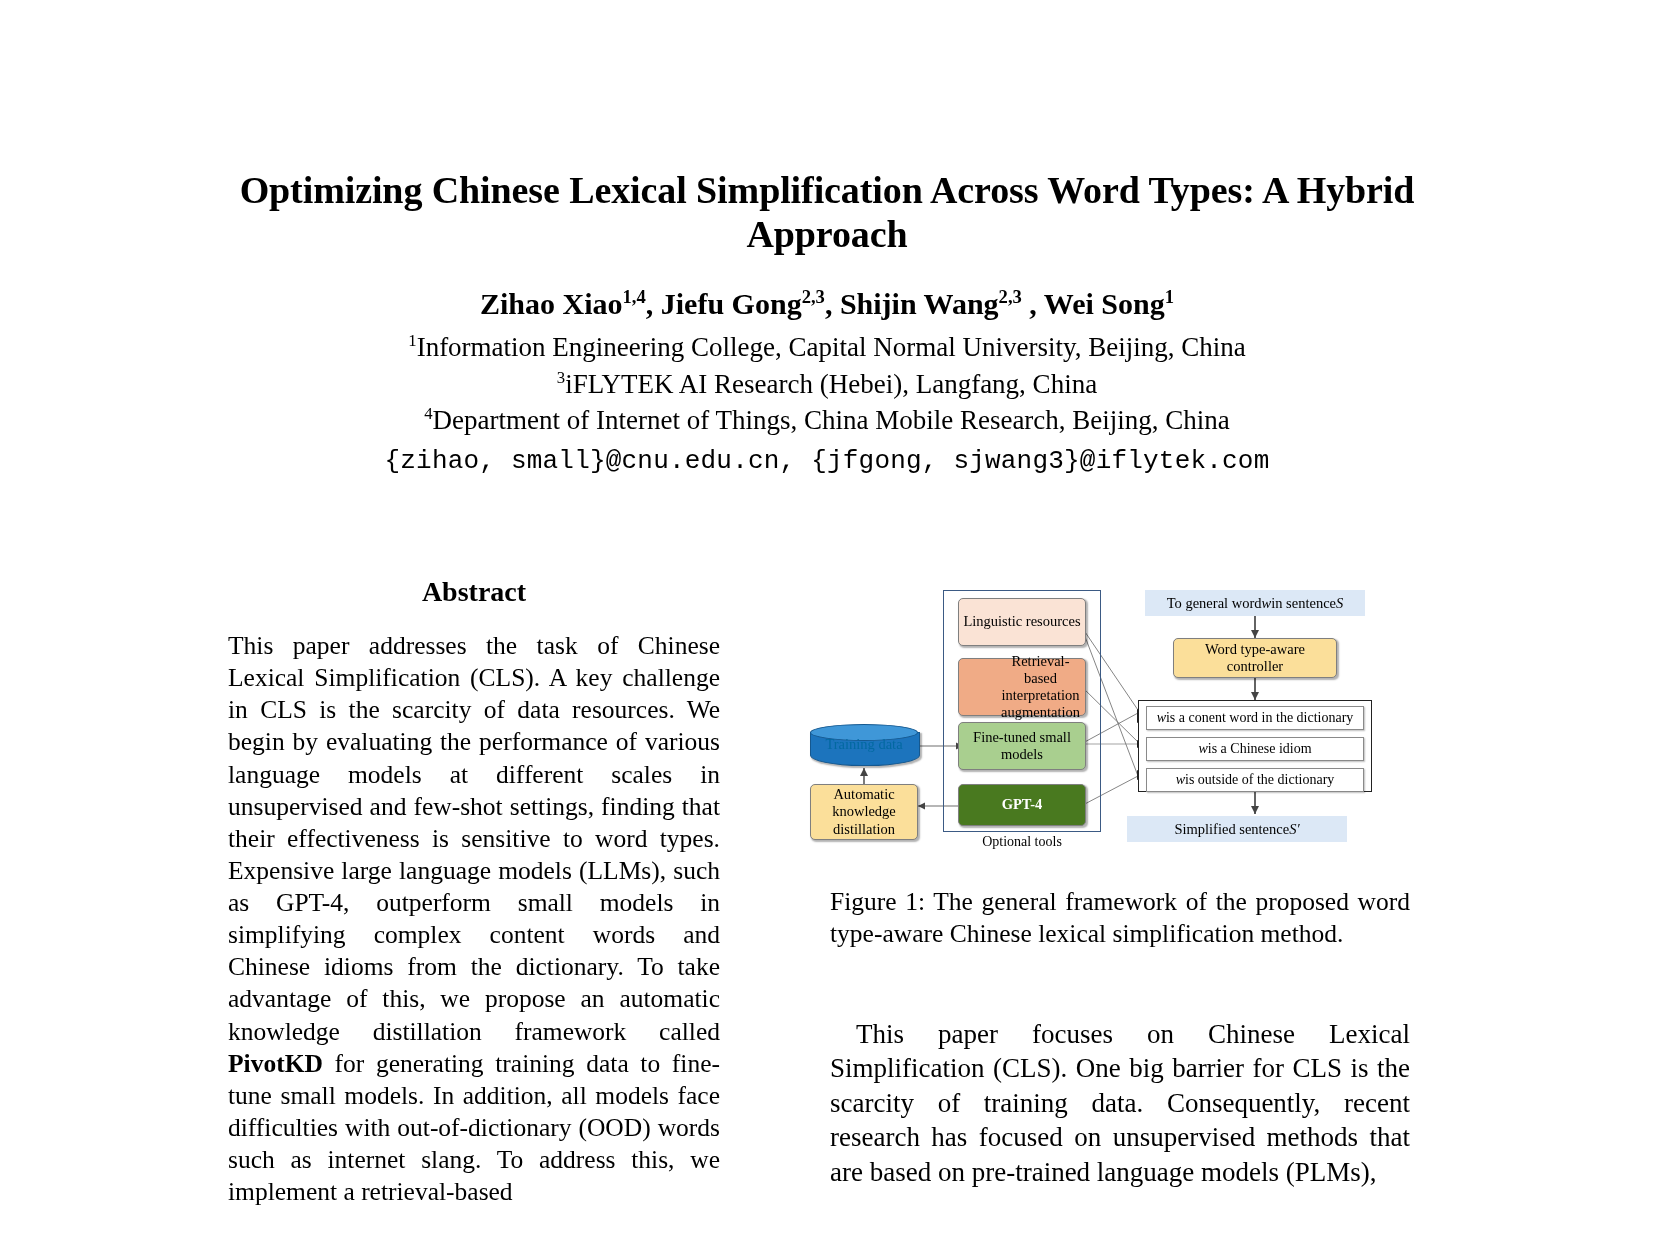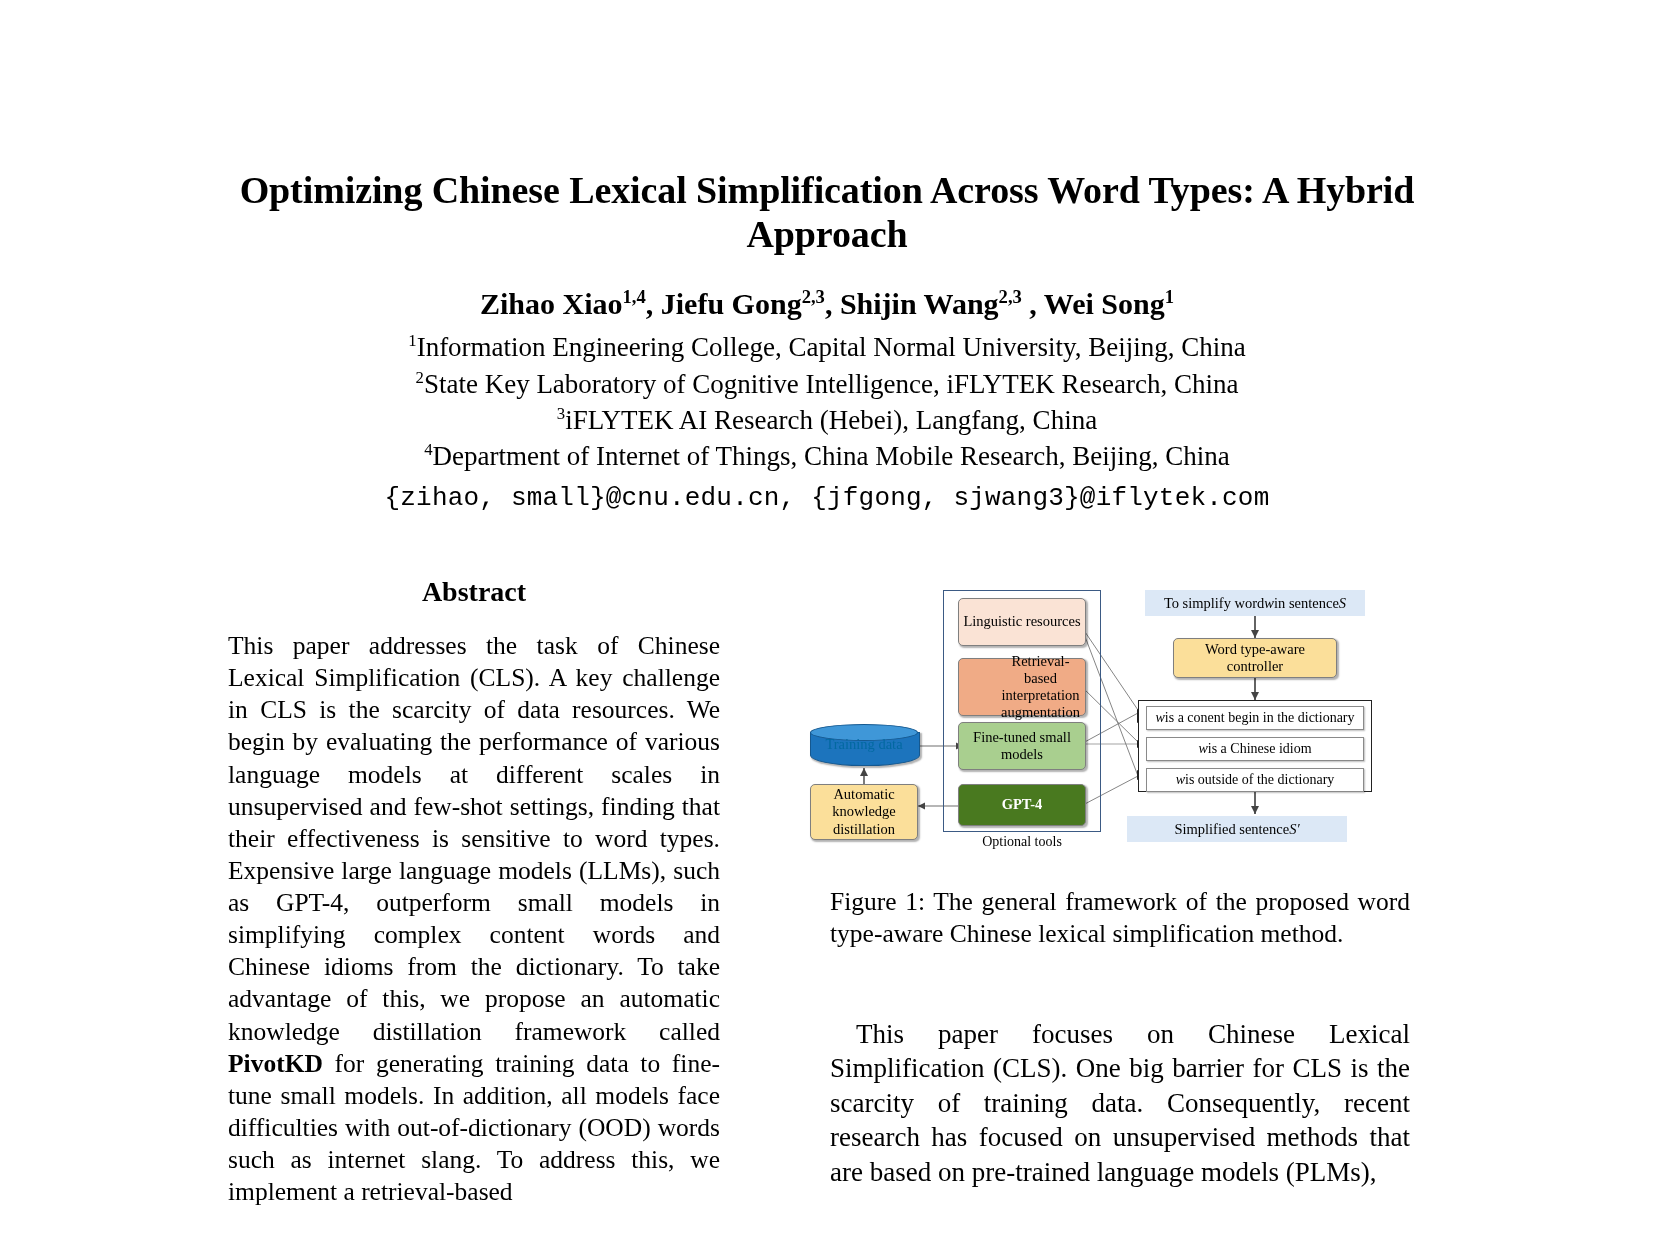--- a/index.html
+++ b/index.html
@@ -219,21 +219,20 @@
   <div class="titleblock">
 
     <h1 class="paper-title">Optimizing Chinese Lexical Simplification Across Word Types: A Hybrid Approach</h1>
 
     <div class="authors">
       <span>Zihao Xiao</span><sup class="mark">1,4</sup><span>, </span><span>Jiefu Gong</span><sup class="mark">2,3</sup><span>, </span><span>Shijin Wang</span><sup class="mark">2,3</sup><span> , </span><span>Wei Song</span><sup class="mark">1</sup>
     </div>
 
     <div class="affil-list">
       <span class="affil"><sup class="mark">1</sup><span>Information Engineering College, Capital Normal University, Beijing, China</span></span>
-      <span class="affil"><sup class="mark">2</sup><span>State Key Laboratory of Cognitive Intelligence, iFLYTEK Research, China</span></span>
       <span class="affil"><sup class="mark">3</sup><span>iFLYTEK AI Research (Hebei), Langfang, China</span></span>
       <span class="affil"><sup class="mark">4</sup><span>Department of Internet of Things, China Mobile Research, Beijing, China</span></span>
     </div>
 
     <div class="emails">{zihao, small}@cnu.edu.cn, {jfgong, sjwang3}@iflytek.com</div>
   </div>
 
   <div class="col-left">
     <div class="section-head">Abstract</div>
     <p class="abstract-body"><span>This paper addresses the task of Chinese Lexical Simplification (CLS). A key challenge in CLS is the scarcity of data resources. We begin by evaluating the performance of various language models at different scales in unsupervised and few-shot settings, finding that their effectiveness is sensitive to word types. Expensive large language models (LLMs), such as GPT-4, outperform small models in simplifying complex content words and Chinese idioms from the dictionary. To take advantage of this, we propose an automatic knowledge distillation framework called </span><b>PivotKD</b><span> for generating training data to fine-tune small models. In addition, all models face difficulties with out-of-dictionary (OOD) words such as internet slang. To address this, we implement a retrieval-based</span></p>
@@ -289,33 +288,33 @@
         <div class="cyl-body"></div>
         <div class="cyl-top"></div>
         <div class="cyl-label">Training data</div>
       </div>
 
       <div class="node" style="left:4px; top:208px; width:108px; height:56px; background:#fbdf9a; flex-direction:column;">Automatic knowledge distillation</div>
 
       <div class="fig-sublabel" style="left:137px; top:258px; width:158px;">Optional tools</div>
 
       <div class="band" style="left:339px; top:14px; width:220px; height:26px;">
-        <span>To simplify word </span>
+        <span>To general word </span>
           <span class="it">w</span>
           <span> in sentence </span>
           <span class="it">S</span>
       </div>
 
       <div class="node" style="left:367px; top:62px; width:164px; height:40px; background:#fbdf9a;">Word type-aware controller</div>
 
       <div class="decision-frame" style="left:332px; top:124px; width:234px; height:92px;"></div>
 
       <div class="dec-row" style="left:340px; top:130px; width:218px; height:24px;">
         <span class="it">w</span>
-          <span> is a conent begin in the dictionary</span>
+          <span> is a conent word in the dictionary</span>
       </div>
       <div class="dec-row" style="left:340px; top:161px; width:218px; height:24px;">
         <span class="it">w</span>
           <span> is a Chinese idiom</span>
       </div>
       <div class="dec-row" style="left:340px; top:192px; width:218px; height:24px;">
         <span class="it">w</span>
           <span> is outside of the dictionary</span>
       </div>
 

